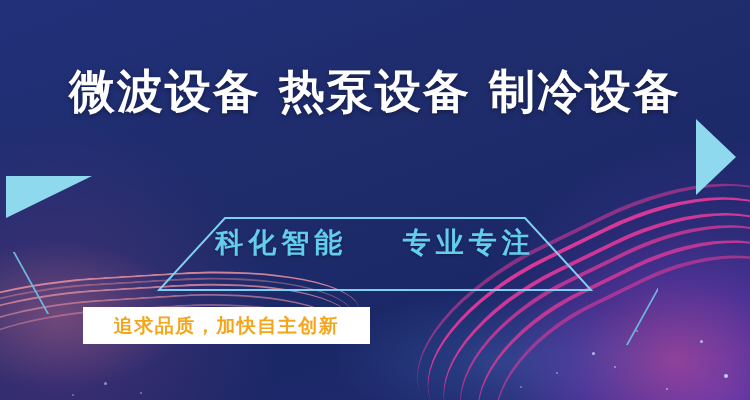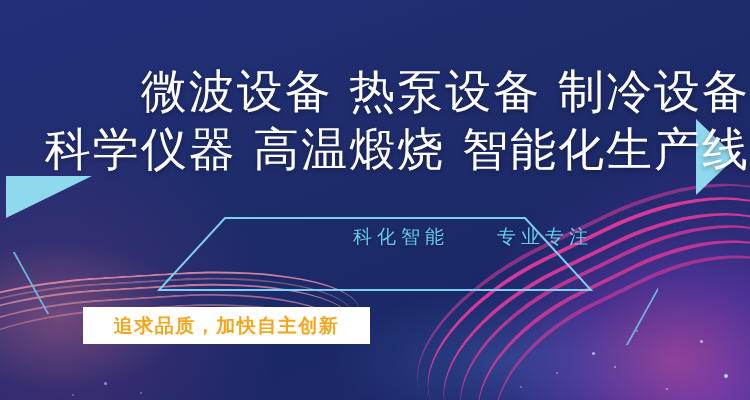--- a/index.html
+++ b/index.html
@@ -104,38 +104,38 @@
   .tri-outline-right i{
     position:absolute;left:0;top:0;width:110px;height:58px;border-bottom:2px solid #6fb6de;
   }
   .tri-outline-right b{
     position:absolute;left:-16px;top:-12px;width:110px;height:82px;
     border-right:2px solid #6fb6de;transform:skewX(-29deg);
   }
 
   
   .headline{
-    position:absolute;left:0;right:0;top:62px;text-align:right;
+    position:absolute;left:0;right:0;top:62px;text-align:center;
     color:#ffffff;
     font-family:"DejaVu Sans","Liberation Sans",sans-serif;
-    font-weight:normal;
+    font-weight:bold;
     font-size:46px;line-height:58px;letter-spacing:2px;
     text-shadow:0 2px 5px rgba(0,0,0,.35);
     white-space:nowrap;
   }
   .headline div{display:block;}
 
   
   .trap{
     position:absolute;left:157px;top:216px;width:436px;height:76px;
   }
   .trap svg{display:block;width:436px;height:76px;}
   .trap-main{
-    position:absolute;left:0;right:0;top:8px;text-align:right;
-    color:#63cdee;font-size:19px;font-weight:normal;letter-spacing:5px;
+    position:absolute;left:0;right:0;top:8px;text-align:center;
+    color:#63cdee;font-size:28px;font-weight:bold;letter-spacing:5px;
     white-space:nowrap;
     text-shadow:0 1px 3px rgba(0,0,0,.3);
   }
   .trap-main .gap{display:inline-block;width:26px;}
   .trap-sub{
     position:absolute;left:0;right:0;top:49px;text-align:center;
     color:#ffffff;font-size:12.5px;font-weight:bold;letter-spacing:.2px;
     white-space:nowrap;
   }
 
@@ -203,21 +203,20 @@
       <i></i>
       <b></b>
     </div>
   <div class="tri-outline-right">
       <i></i>
       <b></b>
     </div>
 
   <div class="headline">
     <div>微波设备  热泵设备  制冷设备</div>
-    <div>科学仪器  高温煅烧  智能化生产线</div>
   </div>
 
   <div class="trap">
     <svg viewBox="0 0 436 76" xmlns="http://www.w3.org/2000/svg" aria-hidden="true">
       <polygon points="68,2 368,2 434,74 2,74" fill="none" stroke="#7fd0ef" stroke-width="2"></polygon>
     </svg>
     <div class="trap-main">
       <span>科化智能</span>
       <span class="gap"></span>
       <span>专业专注</span>

